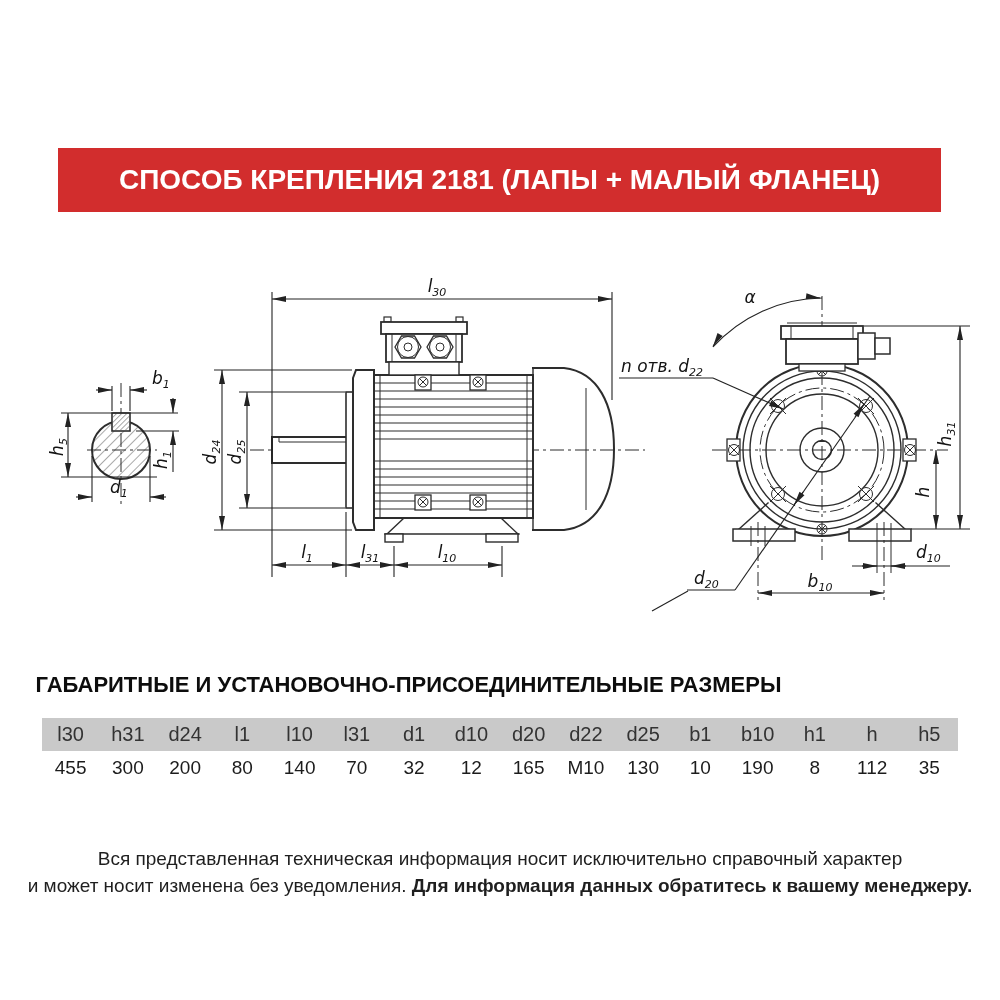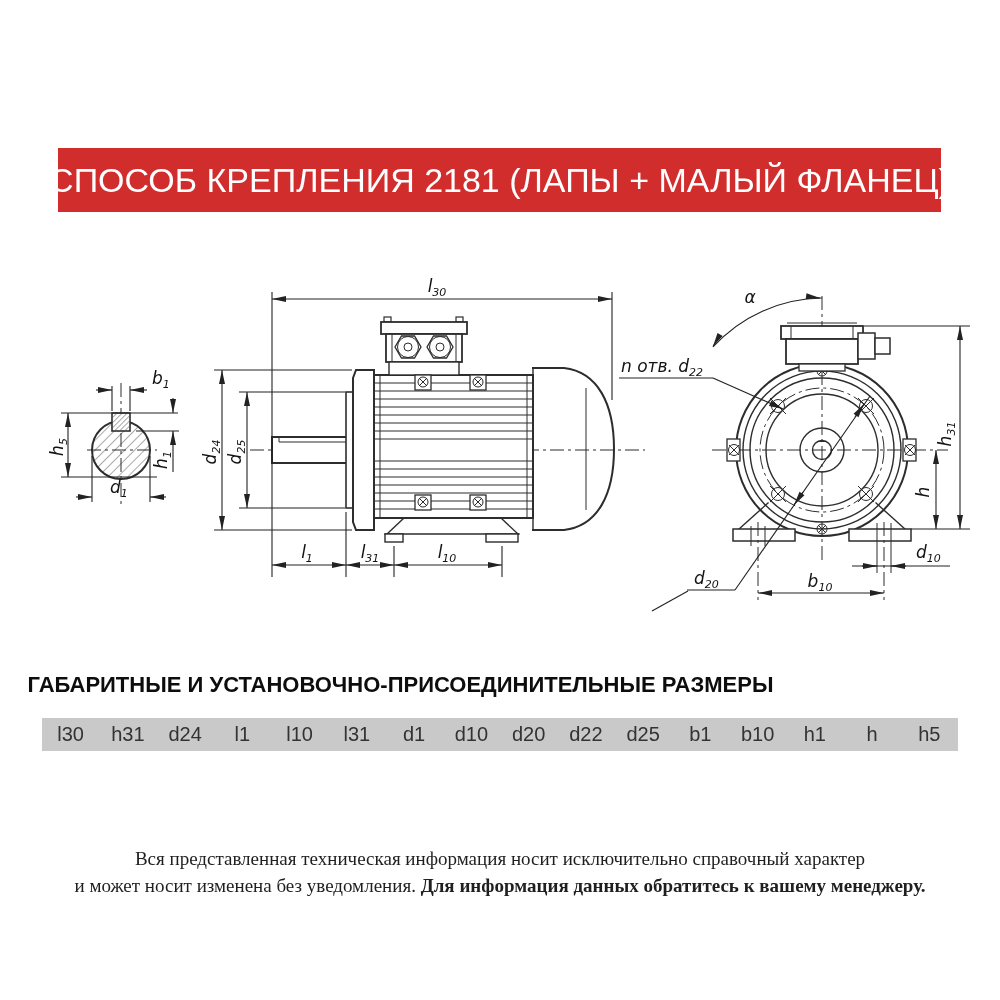--- a/index.html
+++ b/index.html
@@ -1,30 +1,30 @@
 <!DOCTYPE html>
 <html><head>
 <meta charset="utf-8">
 <style>
   html,body{margin:0;padding:0;background:#fff;}
   .page{position:relative;width:1000px;height:1000px;background:#fff;overflow:hidden;
         font-family:"Liberation Sans",sans-serif;}
   .banner{position:absolute;left:58px;top:148px;width:883px;height:64px;
           display:flex;align-items:center;justify-content:center;}
-  .banner span{font-size:34px;font-weight:normal;letter-spacing:0px;white-space:nowrap;}
+  .banner span{font-size:28px;font-weight:bold;letter-spacing:0px;white-space:nowrap;}
   .drawing{position:absolute;left:0;top:0;}
   .heading{position:absolute;left:0;top:672px;width:801px;text-align:center;
-           font-size:22px;font-weight:bold;color:#0d0d0d;}
+           font-size:22px;font-weight:bold;color:#0d0d0d;padding-left:8px;}
   .dim-table{position:absolute;left:42px;top:718px;width:916px;}
   .trow{display:flex;width:100%;}
   .tcell{flex:1;text-align:center;height:33px;line-height:33px;}
   .thead .tcell{font-size:20px;color:#333;}
   .tvals .tcell{font-size:19px;color:#1c1c1c;background:#fff;}
   .disclaimer{position:absolute;left:0;top:845px;width:1000px;text-align:center;
-              font-size:19px;color:#1f1f1f;line-height:27px;font-family:Liberation Serif, serif;}
+              font-size:19px;color:#1f1f1f;line-height:27px;}
   
   .ol{stroke:#2d2d2d;stroke-width:2;fill:none;stroke-linecap:square;}
   .ol2{stroke:#2d2d2d;stroke-width:1.4;fill:none;stroke-linecap:square;}
   .thin{stroke:#2d2d2d;stroke-width:1;fill:none;}
   .rib{stroke:#2d2d2d;stroke-width:1.2;fill:none;}
   .dim{stroke:#222;stroke-width:1.1;fill:none;}
   .cl{stroke:#2d2d2d;stroke-width:1;fill:none;stroke-dasharray:14 4 3 4;}
   .wf{fill:#fff;}
   text.dl{font-family:"DejaVu Sans",sans-serif;font-style:italic;font-size:17px;fill:#131313;}
   text.dl .sub{font-size:11px;}
@@ -336,20 +336,38 @@
         <div class="tcell">d10</div>
         <div class="tcell">d20</div>
         <div class="tcell">d22</div>
         <div class="tcell">d25</div>
         <div class="tcell">b1</div>
         <div class="tcell">b10</div>
         <div class="tcell">h1</div>
         <div class="tcell">h</div>
         <div class="tcell">h5</div>
       </div>
+    <div class="trow tvals">
+        <div class="tcell">455</div>
+        <div class="tcell">300</div>
+        <div class="tcell">200</div>
+        <div class="tcell">80</div>
+        <div class="tcell">140</div>
+        <div class="tcell">70</div>
+        <div class="tcell">32</div>
+        <div class="tcell">12</div>
+        <div class="tcell">165</div>
+        <div class="tcell">M10</div>
+        <div class="tcell">130</div>
+        <div class="tcell">10</div>
+        <div class="tcell">190</div>
+        <div class="tcell">8</div>
+        <div class="tcell">112</div>
+        <div class="tcell">35</div>
+      </div>
   </div>
 
   <div class="disclaimer">
     <span>Вся представленная техническая информация носит исключительно справочный характер</span><br>
     <span>и может носит изменена без уведомления. </span><b>Для информация данных обратитесь к вашему менеджеру.</b>
   </div>
 
 </div>
 
 </body></html>

